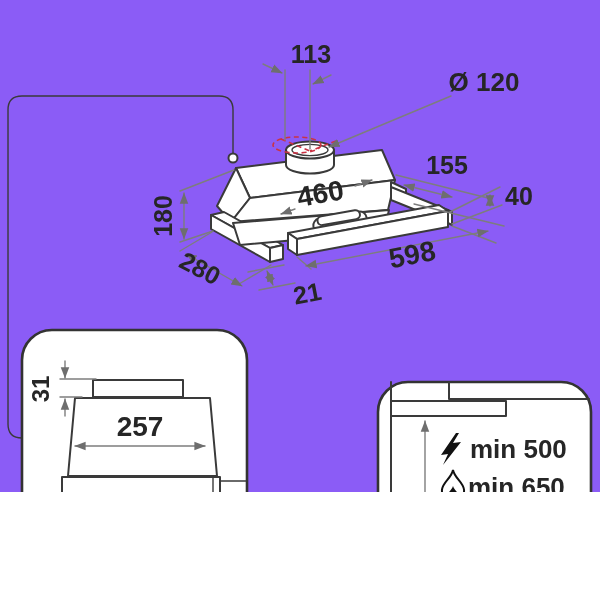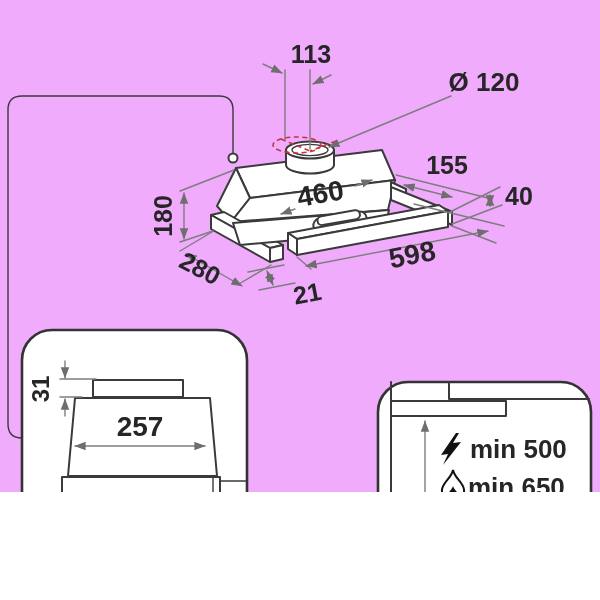--- a/index.html
+++ b/index.html
@@ -1,16 +1,16 @@
 <!DOCTYPE html>
 <html><head>
 <meta charset="utf-8">
 <style>
   html,body{margin:0;padding:0;background:#fff;}
-  #stage{position:relative;width:600px;height:492px;background:#f0abfc;overflow:hidden;
+  #stage{position:relative;width:600px;height:492px;background:#8b5cf6;overflow:hidden;
          font-family:"Liberation Sans",sans-serif;}
   svg{display:block}
   .obj{fill:#ffffff;stroke:#3a3a3a;stroke-width:2;stroke-linejoin:round;stroke-linecap:round;}
   .objn{fill:none;stroke:#3a3a3a;stroke-width:2;stroke-linejoin:round;stroke-linecap:round;}
   .objthin{fill:none;stroke:#3a3a3a;stroke-width:1.4;}
   .box{fill:#ffffff;stroke:#333333;stroke-width:2.6;stroke-linejoin:round;}
   .dim{fill:none;stroke:#7d7d7d;stroke-width:1.4;stroke-linecap:round;}
   .reddash{fill:none;stroke:#ca3344;stroke-width:1.6;stroke-dasharray:5 3.5;}
   .lbl{fill:#262626;stroke:none;font-family:"Liberation Sans",sans-serif;font-weight:bold;}
   .t25{font-size:25px;}

